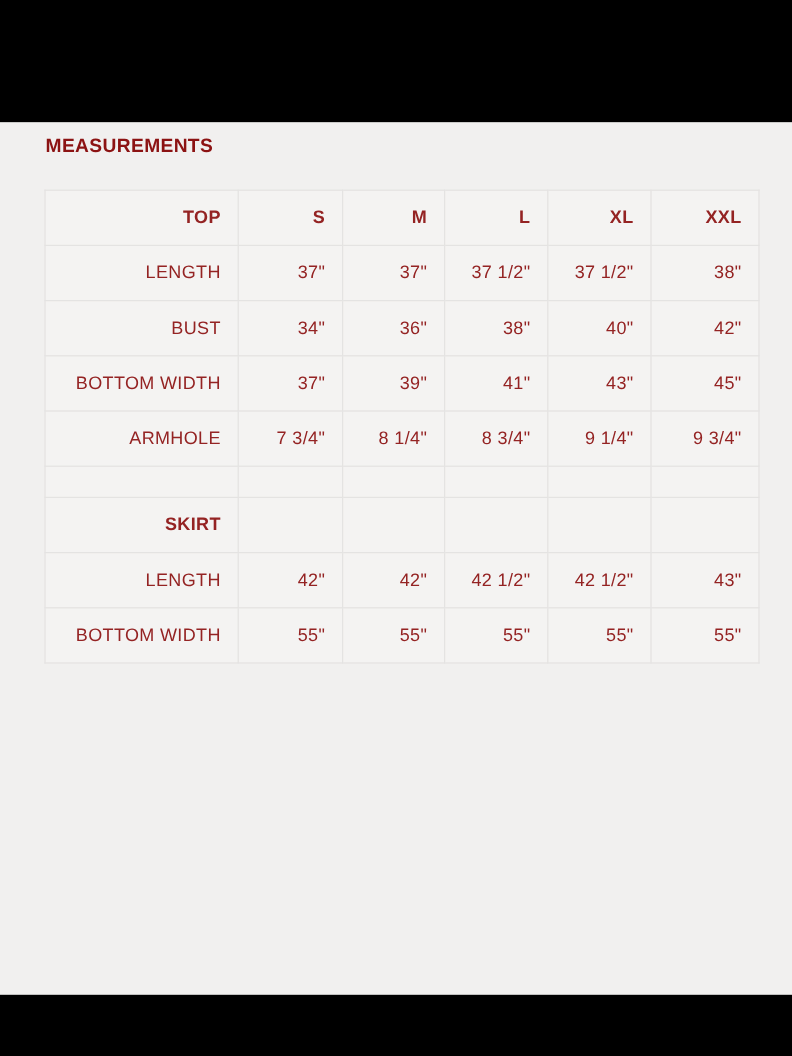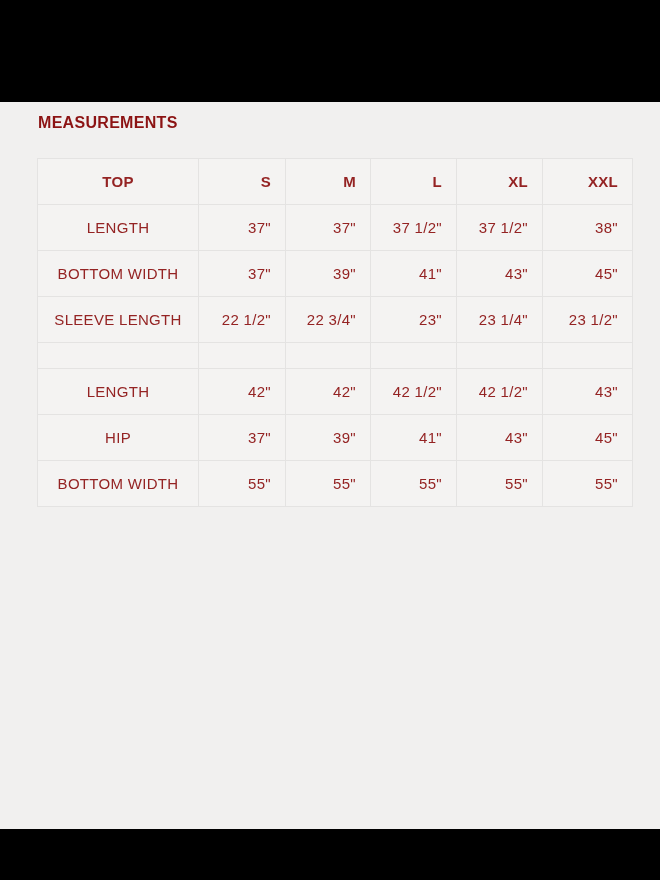--- a/index.html
+++ b/index.html
@@ -36,21 +36,21 @@
     background: #f4f3f2;
     color: #942323;
     font-size: 15px;
     line-height: 21px;
     height: 46px;
     padding: 12px 14px;
     vertical-align: middle;
     letter-spacing: 0.3px;
     overflow: hidden;
   }
-  td.label-cell { text-align: center; }
+  td.label-cell { text-align: right; }
   td.value-cell { text-align: right; }
   td.header-cell {
     font-weight: bold;
     color: #8c1414;
     height: 48px;
   }
   tr.spacer-row td {
     height: 26px;
     padding: 0 14px;
   }
@@ -83,58 +83,66 @@
         </tr>
         <tr>
           <td class="label-cell">LENGTH</td>
           <td class="value-cell">37"</td>
           <td class="value-cell">37"</td>
           <td class="value-cell">37 1/2"</td>
           <td class="value-cell">37 1/2"</td>
           <td class="value-cell">38"</td>
         </tr>
         <tr>
+          <td class="label-cell">BUST</td>
+          <td class="value-cell">34"</td>
+          <td class="value-cell">36"</td>
+          <td class="value-cell">38"</td>
+          <td class="value-cell">40"</td>
+          <td class="value-cell">42"</td>
+        </tr>
+        <tr>
           <td class="label-cell">BOTTOM WIDTH</td>
           <td class="value-cell">37"</td>
           <td class="value-cell">39"</td>
           <td class="value-cell">41"</td>
           <td class="value-cell">43"</td>
           <td class="value-cell">45"</td>
         </tr>
         <tr>
-          <td class="label-cell">SLEEVE LENGTH</td>
-          <td class="value-cell">22 1/2"</td>
-          <td class="value-cell">22 3/4"</td>
-          <td class="value-cell">23"</td>
-          <td class="value-cell">23 1/4"</td>
-          <td class="value-cell">23 1/2"</td>
+          <td class="label-cell">ARMHOLE</td>
+          <td class="value-cell">7 3/4"</td>
+          <td class="value-cell">8 1/4"</td>
+          <td class="value-cell">8 3/4"</td>
+          <td class="value-cell">9 1/4"</td>
+          <td class="value-cell">9 3/4"</td>
         </tr>
         <tr class="spacer-row">
           <td class="spacer-cell"></td>
           <td class="spacer-cell"></td>
           <td class="spacer-cell"></td>
           <td class="spacer-cell"></td>
           <td class="spacer-cell"></td>
           <td class="spacer-cell"></td>
         </tr>
         <tr>
+          <td class="label-cell header-cell">SKIRT</td>
+          <td class="value-cell header-cell"></td>
+          <td class="value-cell header-cell"></td>
+          <td class="value-cell header-cell"></td>
+          <td class="value-cell header-cell"></td>
+          <td class="value-cell header-cell"></td>
+        </tr>
+        <tr>
           <td class="label-cell">LENGTH</td>
           <td class="value-cell">42"</td>
           <td class="value-cell">42"</td>
           <td class="value-cell">42 1/2"</td>
           <td class="value-cell">42 1/2"</td>
           <td class="value-cell">43"</td>
-        </tr>
-        <tr>
-          <td class="label-cell">HIP</td>
-          <td class="value-cell">37"</td>
-          <td class="value-cell">39"</td>
-          <td class="value-cell">41"</td>
-          <td class="value-cell">43"</td>
-          <td class="value-cell">45"</td>
         </tr>
         <tr>
           <td class="label-cell">BOTTOM WIDTH</td>
           <td class="value-cell">55"</td>
           <td class="value-cell">55"</td>
           <td class="value-cell">55"</td>
           <td class="value-cell">55"</td>
           <td class="value-cell">55"</td>
         </tr>
       </tbody>

